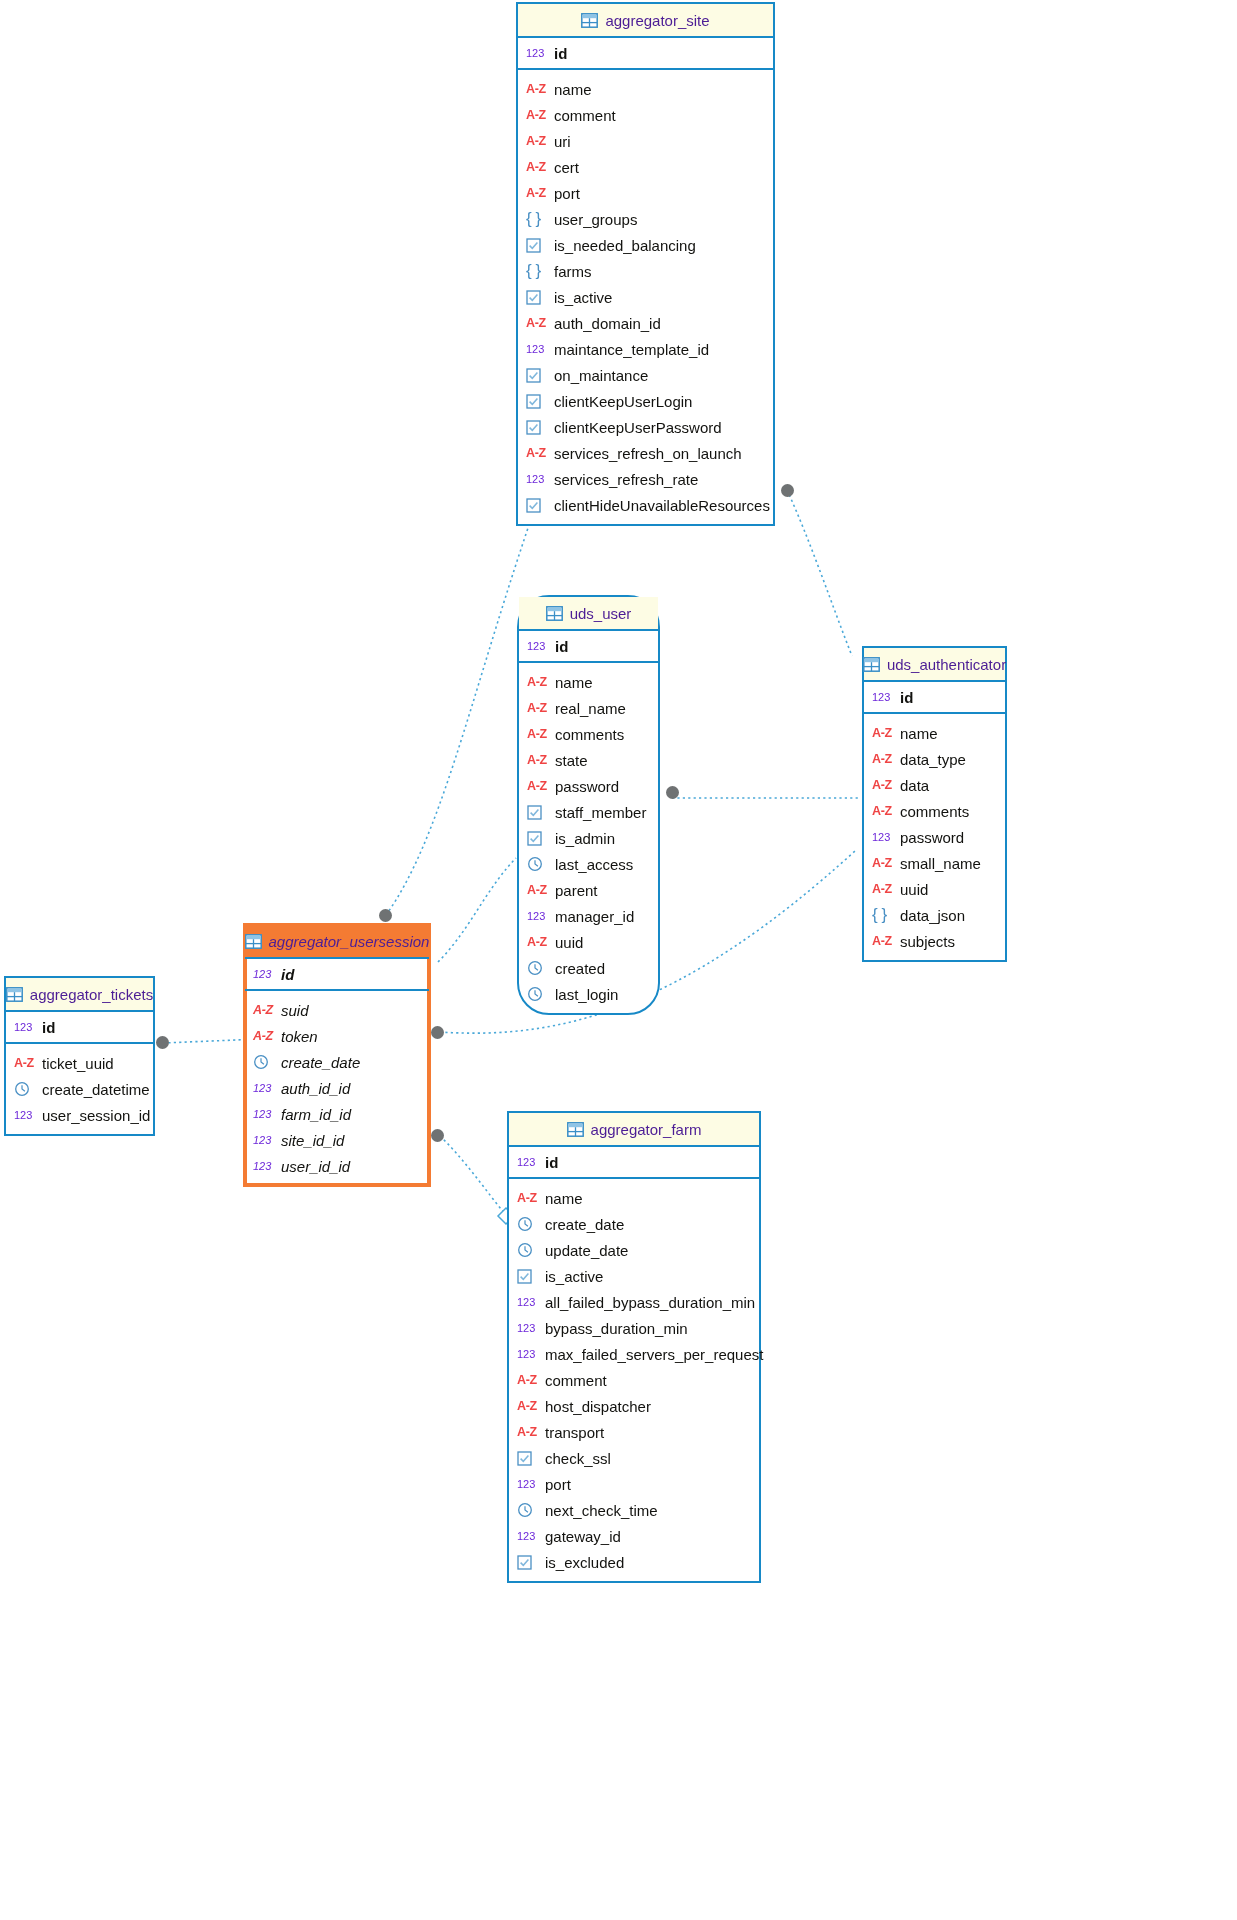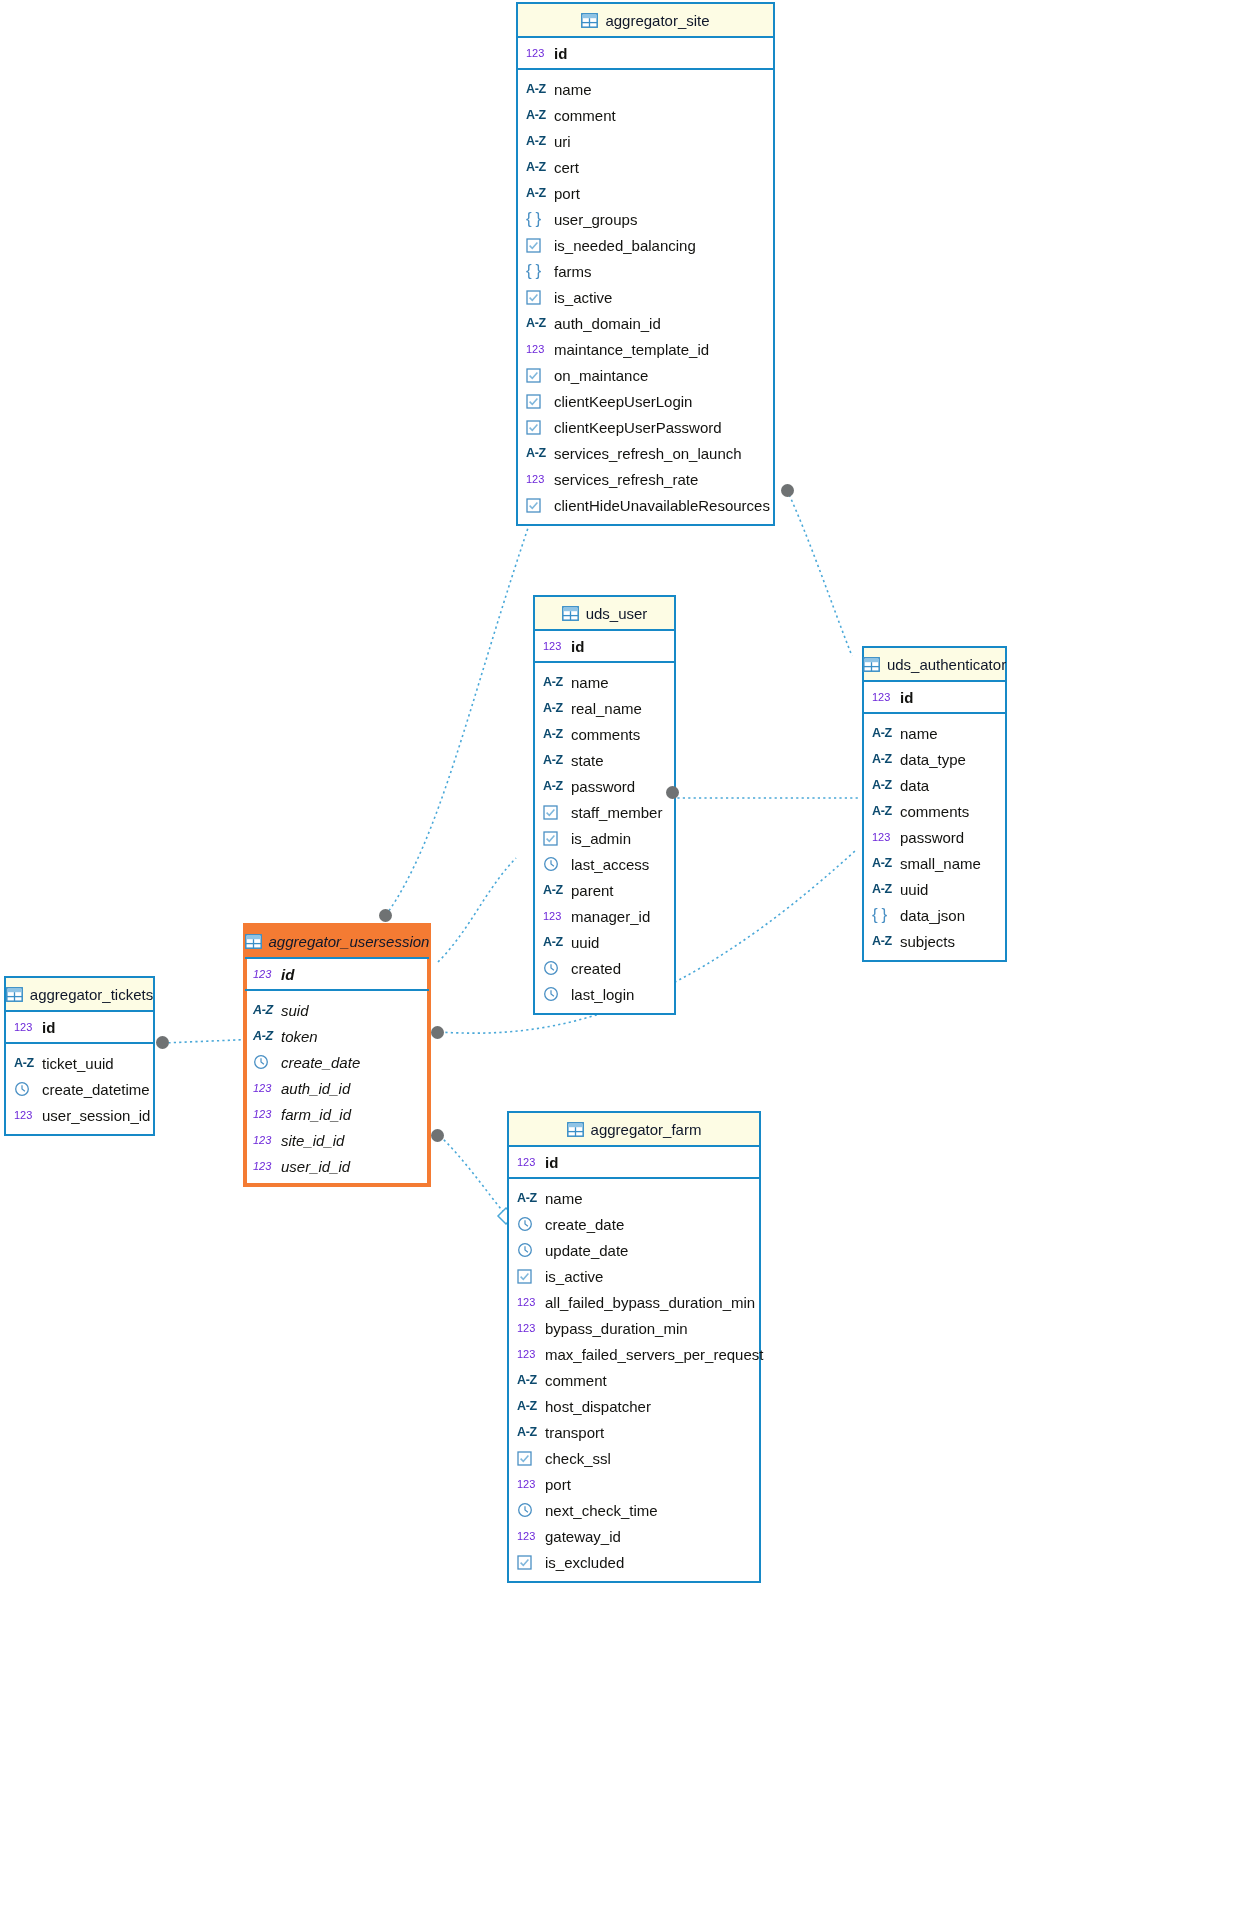--- a/index.html
+++ b/index.html
@@ -37,21 +37,21 @@
   .entity-header {
     box-sizing: border-box;
     background: #fdfce4;
     border-bottom: 2px solid #1789c7;
     height: 34px;
     display: flex;
     align-items: center;
     justify-content: center;
     gap: 7px;
     font-size: 15px;
-    color: #0f172a;
+    color: #4c1d95;
     padding: 12px 8px;
   }
   .entity.selected > .entity-header {
     background: #f47b33;
     border-bottom-color: #1789c7;
   }
   .entity.selected {
     border-color: #f47b33;
     box-shadow: inset 0 0 0 2px #f47b33;
     font-style: italic;
@@ -93,21 +93,21 @@
     display: inline-flex;
     align-items: center;
     justify-content: flex-start;
     color: #4a90c4;
     font-size: 12.5px;
     font-weight: bold;
     letter-spacing: -0.4px;
     font-family: "Liberation Sans", sans-serif;
   }
   .ic.num { color: #6d28d9; font-size: 11px; font-weight: normal; letter-spacing: 0px;}
-  .ic.az  { color: #0c4a6e; font-size: 12.5px; }
+  .ic.az  { color: #ef4444; font-size: 12.5px; }
   .ic.json { color: #4a90c4; font-size: 17px; font-weight: normal; }
   .ic svg { display: block; }
   .hdr-icon svg { display: block; }
   .entity-title { font-size: 15px; }
 
   .node-dot {
     position: absolute;
     width: 13px;
     height: 13px;
     border-radius: 50%;
@@ -261,21 +261,21 @@
           <span class="ic">
             <svg width="15" height="15" viewBox="0 0 15 15">
               <rect x="1" y="1" width="13" height="13" fill="#fff" stroke="#4a90c4" stroke-width="1.3"></rect>
               <path d="M3.6 7.6 L6.3 10.3 L11.4 4.4" fill="none" stroke="#7fb7dc" stroke-width="1.5"></path>
             </svg>
           </span>
           <span>clientHideUnavailableResources</span>
         </div>
       </div>
     </div>
-    <div class="entity" style="left: 533px; top: 595px; width: 143px;">
+    <div class="entity" style="left: 517px; top: 595px; width: 143px; border-radius: 32px;">
       <div class="entity-header">
         <span class="hdr-icon">
           <svg width="17" height="15" viewBox="0 0 17 15">
             <rect x="0.8" y="0.8" width="15.4" height="13.4" fill="#ffffff" stroke="#3a8fc7" stroke-width="1.5"></rect>
             <rect x="1.6" y="1.6" width="13.8" height="3.6" fill="#8fc4e6"></rect>
             <line x1="8.5" y1="5.2" x2="8.5" y2="14.2" stroke="#3a8fc7" stroke-width="1.3"></line>
             <line x1="1" y1="9.6" x2="16" y2="9.6" stroke="#3a8fc7" stroke-width="1.3"></line>
           </svg>
         </span>
         <span class="entity-title">uds_user</span>

